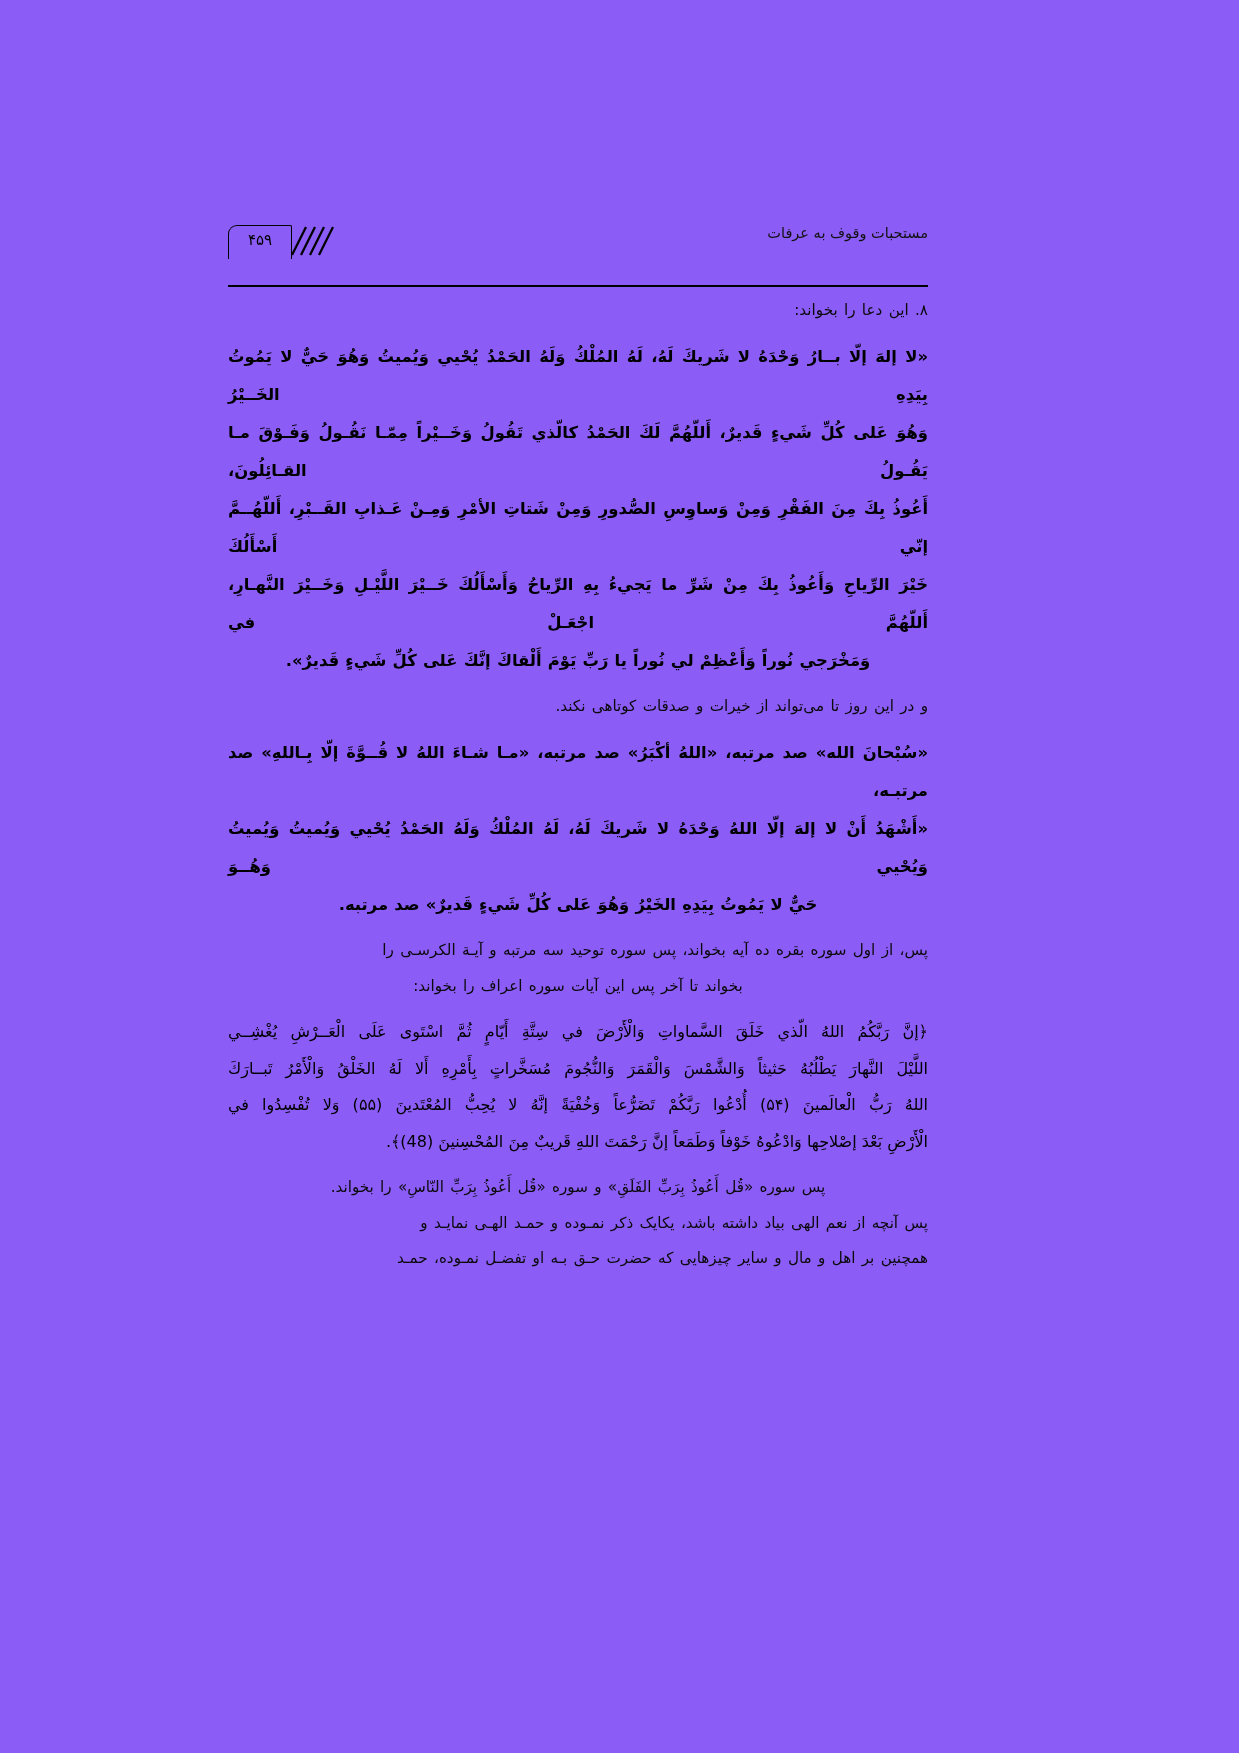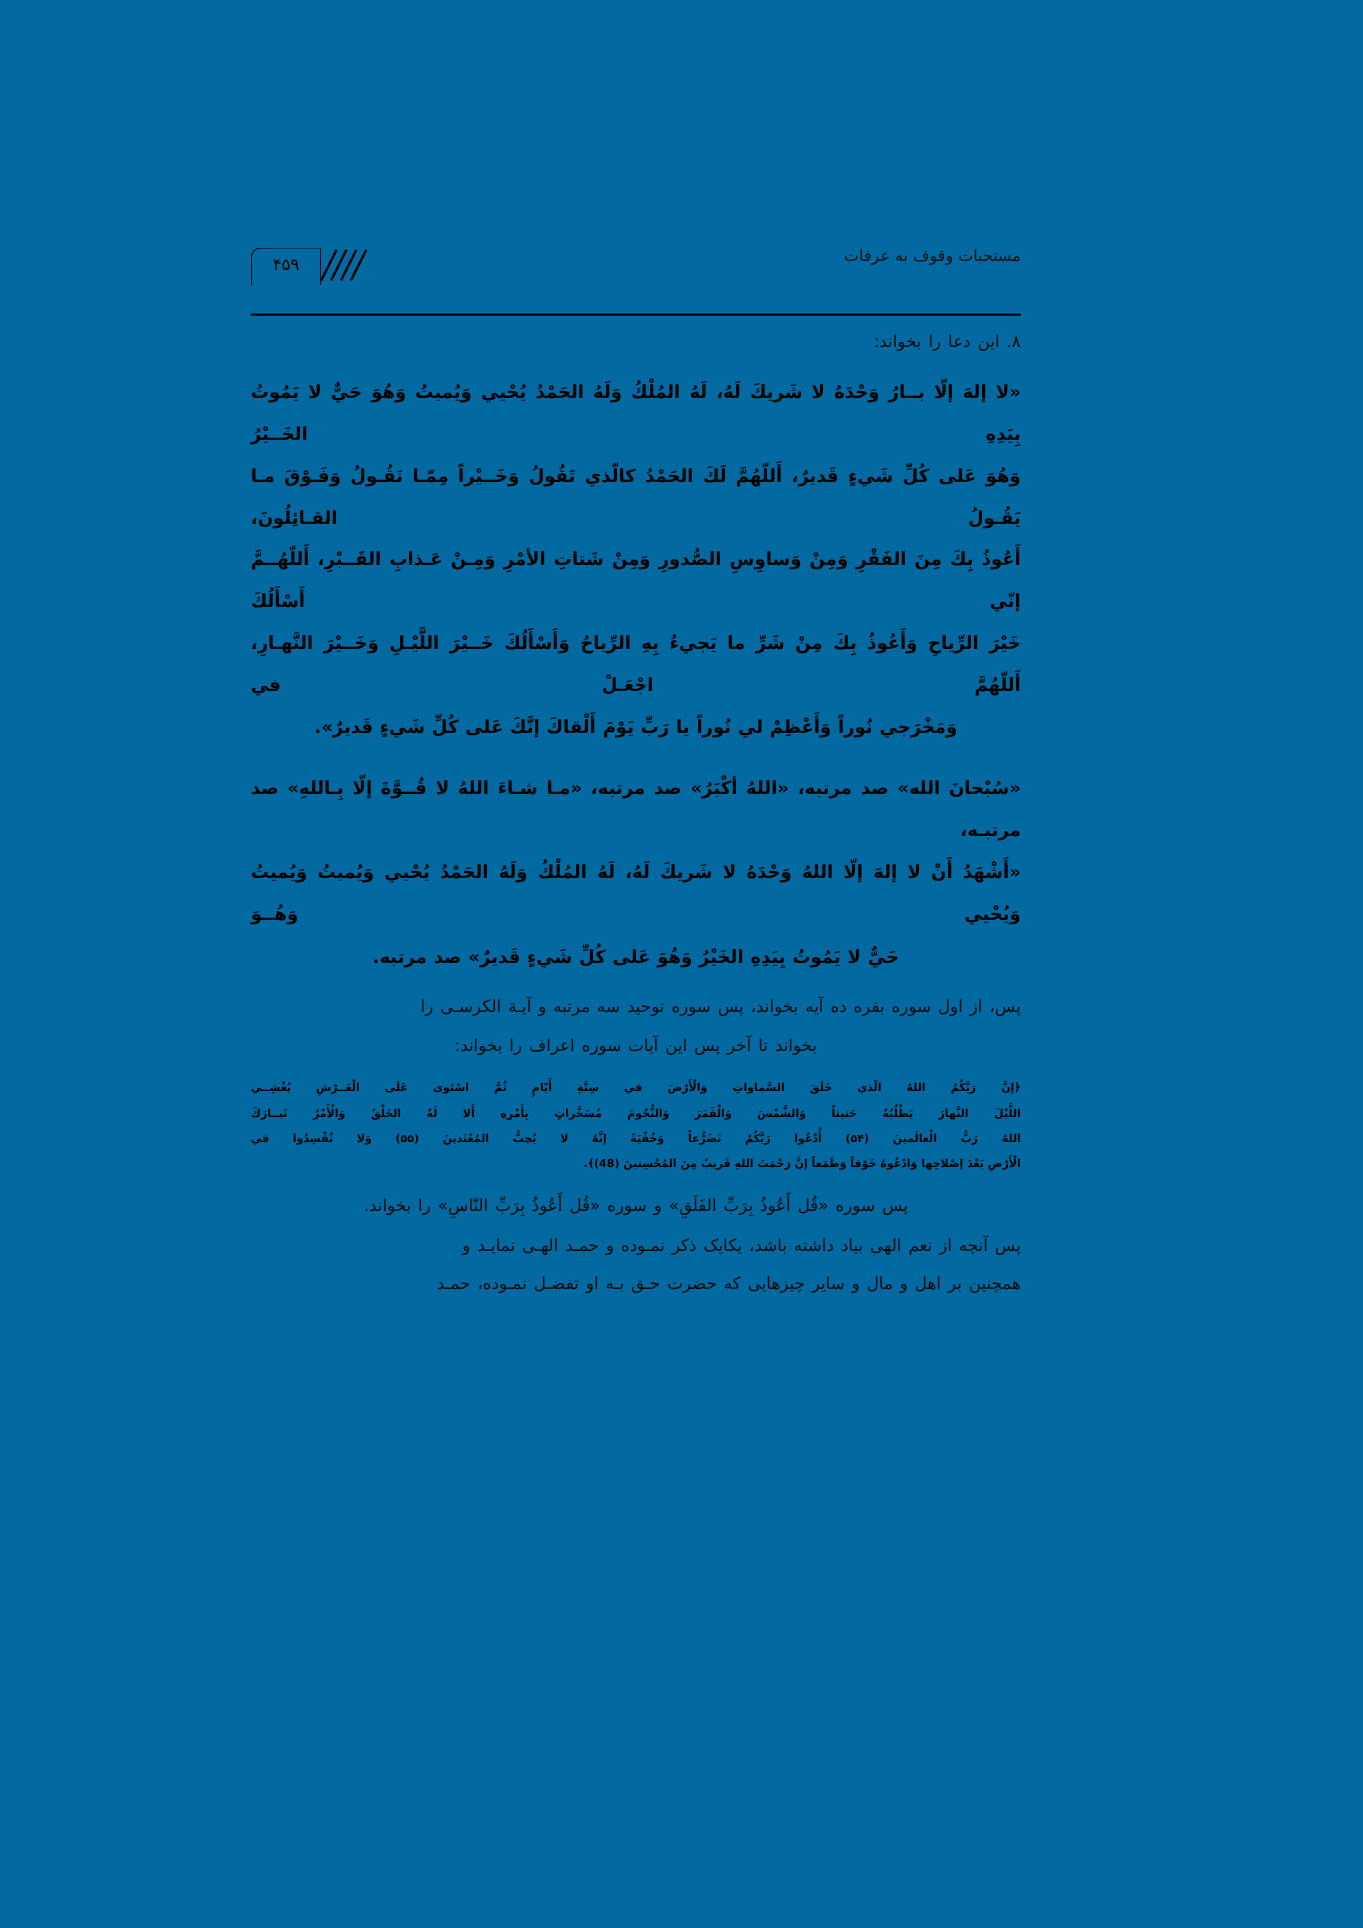--- a/index.html
+++ b/index.html
@@ -16,21 +16,21 @@
     color: #000000;
     overflow: hidden;
   }
 
   
   .page {
     position: absolute;
     left: 0; top: 0;
     width: 1239px;
     height: 1753px;
-    background: #0369a1;
+    background: #8b5cf6;
   }
 
   .content {
     position: absolute;
     left: 228px;
     top: 215px;
     width: 700px;
   }
 
   
@@ -136,23 +136,23 @@
     letter-spacing: 0;
     word-spacing: 0.5px;
     font-weight: 700;
     color: #000;
   }
   .ar.last-center { text-align-last: center; }
 
   .sp-sm { height: 9px; }
 
   .quran {
-    font-size: 10px;
+    font-size: 16px;
     line-height: 2.3;
-    font-weight: 700;
+    font-weight: 400;
     text-align: justify;
     text-align-last: justify;
     color: #000;
   }
   .quran.last-right { text-align-last: right; }
 </style>
 </head>
 <body>
 
 <div class="page">
@@ -186,20 +186,21 @@
       <div>
         <p class="ar">«لا إلهَ إلّا بــارُ وَحْدَهُ لا شَريكَ لَهُ، لَهُ المُلْكُ وَلَهُ الحَمْدُ يُحْيي وَيُميتُ وَهُوَ حَيٌّ لا يَمُوتُ بِيَدِهِ الخَــيْرُ</p>
         <p class="ar">وَهُوَ عَلى كُلِّ شَيءٍ قَديرٌ، أَللّهُمَّ لَكَ الحَمْدُ كالّذي تَقُولُ وَخَــيْراً مِمّـا نَقُـولُ وَفَـوْقَ مـا يَقُـولُ القـائِلُونَ،</p>
         <p class="ar">أَعُوذُ بِكَ مِنَ الفَقْرِ وَمِنْ وَساوِسِ الصُّدورِ وَمِنْ شَتاتِ الأمْرِ وَمِـنْ عَـذابِ القَــبْرِ، أَللّهُــمَّ إنّي أَسْأَلُكَ</p>
         <p class="ar">خَيْرَ الرِّياحِ وَأَعُوذُ بِكَ مِنْ شَرِّ ما يَجيءُ بِهِ الرِّياحُ وَأَسْأَلُكَ خَــيْرَ اللَّيْـلِ وَخَــيْرَ النَّهـارِ، أَللّهُمَّ اجْعَـلْ في</p>
         <p class="ar last-center">وَمَخْرَجي نُوراً وَأَعْظِمْ لي نُوراً يا رَبِّ يَوْمَ أَلْقاكَ إنَّكَ عَلى كُلِّ شَيءٍ قَديرٌ».</p>
       </div>
 
       <div class="sp-sm"></div>
 
+      <p class="fa">و در این روز تا می‌تواند از خیرات و صدقات کوتاهی نکند.</p>
 
 
       <div class="sp-sm"></div>
 
       <div>
         <p class="ar">«سُبْحانَ الله» صد مرتبه، «اللهُ أكْبَرُ» صد مرتبه، «مـا شـاءَ اللهُ لا قُــوَّةَ إلّا بِـاللهِ» صد مرتبـه،</p>
         <p class="ar">«أَشْهَدُ أَنْ لا إلهَ إلّا اللهُ وَحْدَهُ لا شَريكَ لَهُ، لَهُ المُلْكُ وَلَهُ الحَمْدُ يُحْيي وَيُميتُ وَيُميتُ وَيُحْيي وَهُــوَ</p>
         <p class="ar last-center">حَيٌّ لا يَمُوتُ بِيَدِهِ الخَيْرُ وَهُوَ عَلى كُلِّ شَيءٍ قَديرٌ» صد مرتبه.</p>
       </div>
 

